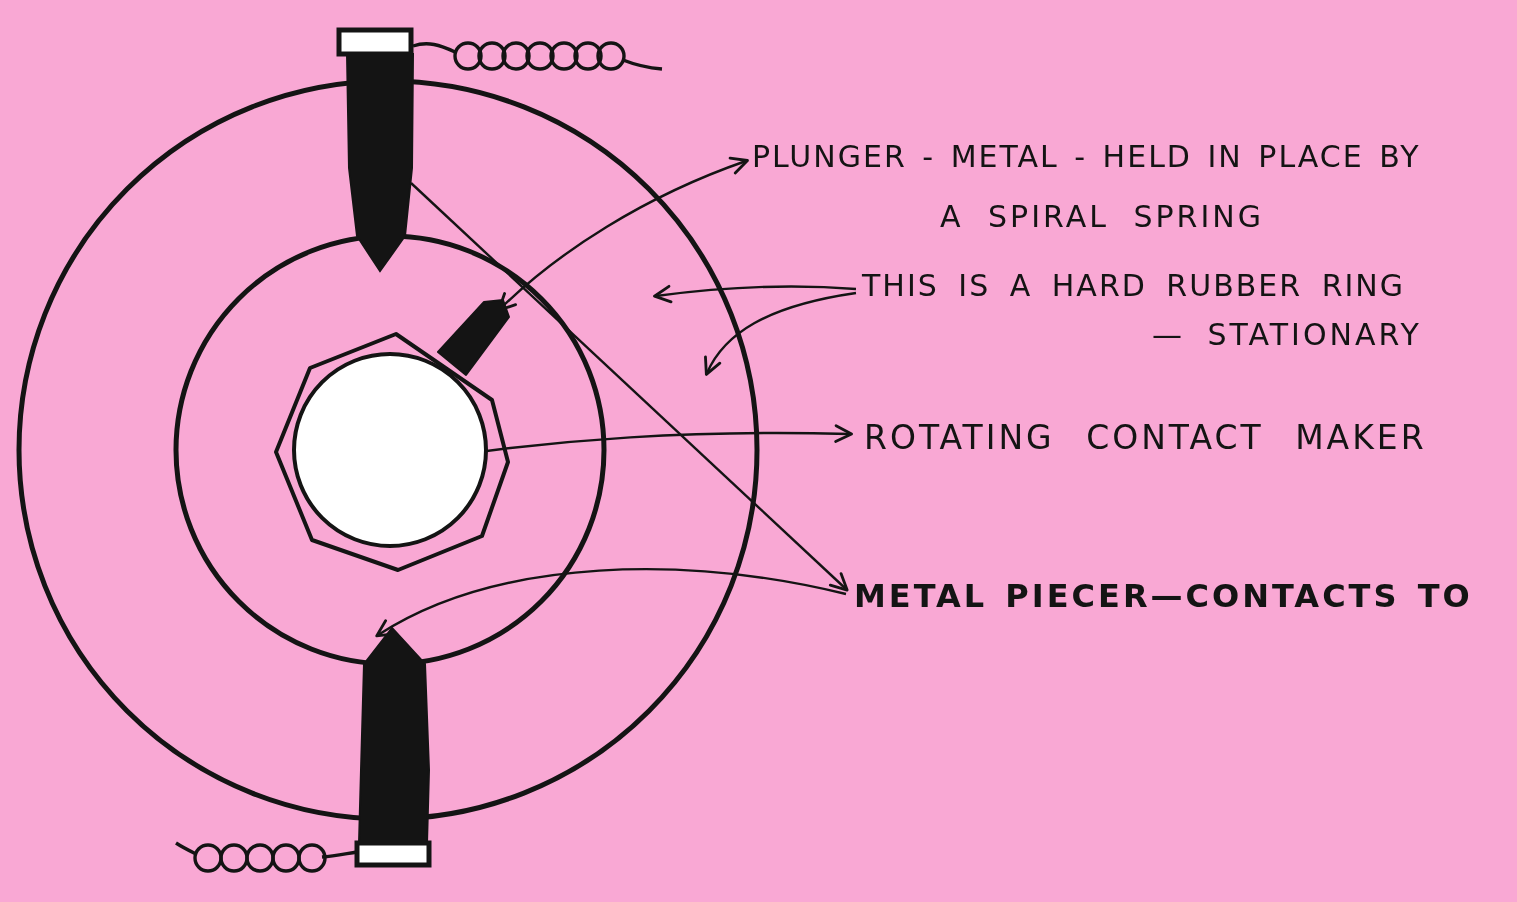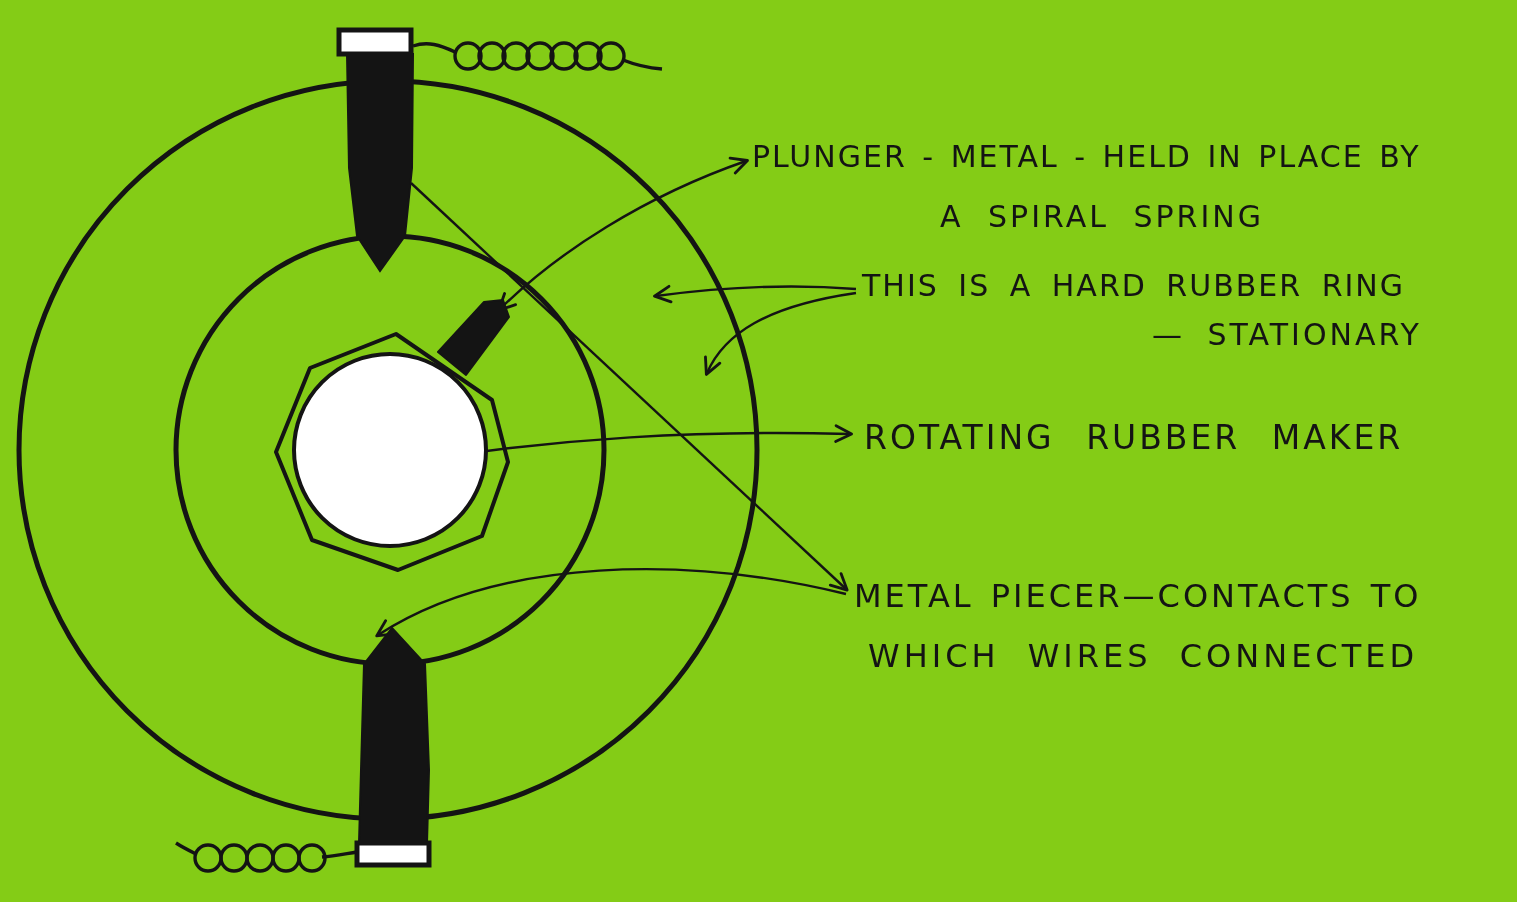--- a/index.html
+++ b/index.html
@@ -1,32 +1,32 @@
 <!DOCTYPE html>
 <html><head>
 <meta charset="utf-8">
 <style>
   html,body{margin:0;padding:0;background:#ffffff;}
   .canvas{
     position:relative;
     width:1517px;height:902px;
-    background:#84cc16;
+    background:#f9a8d4;
     font-family:"DejaVu Sans","Liberation Sans",sans-serif;
     color:#141414;
     overflow:hidden;
   }
   svg.draw{position:absolute;left:0;top:0;width:1517px;height:902px;}
   .lbl{position:absolute;white-space:nowrap;color:#141414;}
   .lbl-plunger1{left:752px;top:139px;font-size:30px;letter-spacing:2px;word-spacing:4px;}
   .lbl-plunger2{left:940px;top:199px;font-size:30px;letter-spacing:3px;word-spacing:12px;}
   .lbl-ring1{left:862px;top:268px;font-size:30px;letter-spacing:2px;word-spacing:8px;}
   .lbl-ring2{left:1152px;top:317px;font-size:30px;letter-spacing:3px;word-spacing:10px;}
   .lbl-rotor1{left:864px;top:418px;font-size:33px;letter-spacing:3px;word-spacing:18px;}
   .lbl-rotor2{left:1194px;top:466px;font-size:33px;letter-spacing:3px;}
-  .lbl-contacts1{left:854px;top:577px;font-size:32px;letter-spacing:3px;word-spacing:4px;}
+  .lbl-contacts1{left:854px;top:577px;font-size:32px;letter-spacing:3px;word-spacing:4px;font-weight:bold;}
   .lbl-contacts2{left:868px;top:637px;font-size:32px;letter-spacing:4px;word-spacing:14px;}
 </style>
 </head>
 <body>
 
 <div class="canvas">
 
   <svg class="draw" viewBox="0 0 1517 902">
     <defs>
       <marker id="arr" viewBox="0 0 14 14" refX="11" refY="7" markerWidth="22" markerHeight="22" markerUnits="userSpaceOnUse" orient="auto-start-reverse">
@@ -80,18 +80,17 @@
       <path d="M196,854 C188,850 182,847 176,843"></path>
     </g>
   </svg>
 
   <div class="lbl lbl-plunger1">PLUNGER - METAL - HELD IN PLACE BY</div>
   <div class="lbl lbl-plunger2">A SPIRAL SPRING</div>
 
   <div class="lbl lbl-ring2">— STATIONARY</div>
   <div class="lbl lbl-ring1">THIS IS A HARD RUBBER RING</div>
 
-  <div class="lbl lbl-rotor1">ROTATING RUBBER MAKER</div>
+  <div class="lbl lbl-rotor1">ROTATING CONTACT MAKER</div>
 
   <div class="lbl lbl-contacts1">METAL PIECER—CONTACTS TO</div>
-  <div class="lbl lbl-contacts2">WHICH WIRES CONNECTED</div>
 
 </div>
 
 </body></html>

